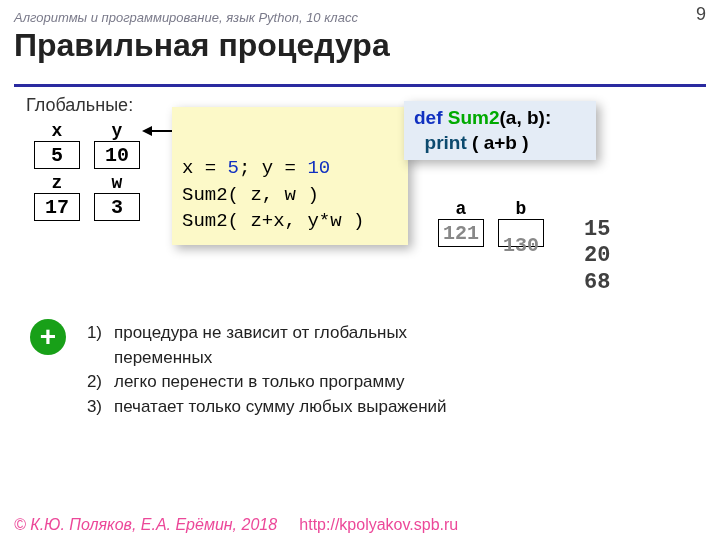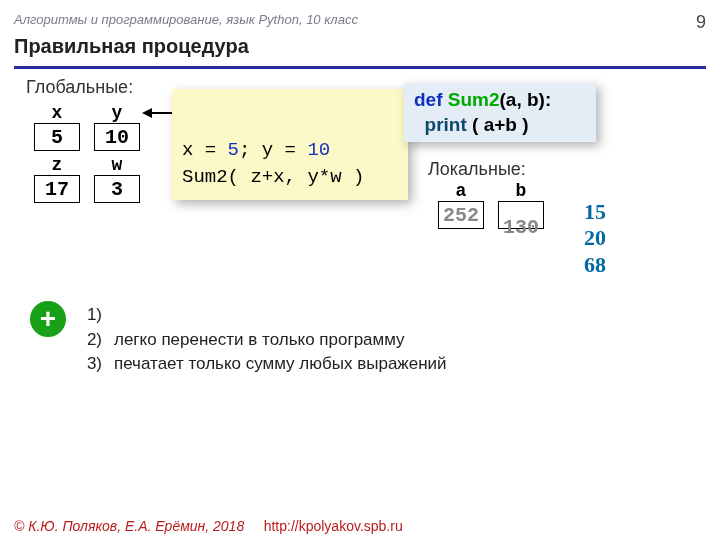--- a/index.html
+++ b/index.html
@@ -4,36 +4,36 @@
 <style>
   * { box-sizing: border-box; margin: 0; padding: 0; }
   body {
     width: 720px; height: 540px;
     font-family: Arial, sans-serif;
     background: #fff;
     position: relative;
     overflow: hidden;
   }
   .header {
-    padding: 12px 14px 0 14px;
+    padding: 4px 14px 0 14px;
     color: #7a7a8a;
     font-style: italic;
     font-size: 13px;
     display: flex;
     justify-content: space-between;
-    align-items: flex-start;
+    align-items: flex-end;
   }
   .page-num { font-style: normal; font-size: 18px; color: #444; }
   .title {
     margin: 2px 14px 0 14px;
-    font-size: 20px;
+    font-size: 32px;
     font-weight: bold;
     color: #222;
     border-bottom: 3px solid #2a2aa0;
-    padding-bottom: 8px;
+    padding-bottom: 20px;
   }
   .content { position: relative; padding: 10px 20px; }
   .globals-label { font-size: 18px; color: #333; position: absolute; left: 26px; top: 8px; }
   .var-table {
     position: absolute; left: 34px; top: 34px;
     font-family: "Courier New", monospace; font-size: 20px; font-weight: bold;
   }
   .var-row { display: flex; gap: 14px; margin-bottom: 2px; }
   .var-col { width: 46px; text-align: center; }
   .var-name { font-size: 18px; height: 20px; }
@@ -66,39 +66,39 @@
     z-index: 5;
   }
   .kw-def { color: #1030c0; font-weight: bold; }
   .fn-name { color: #0a0; font-weight: bold; }
   .kw-print { color: #0c4a6e; font-weight: bold; }
   .locals-label { position: absolute; left: 428px; top: 90px; font-size: 18px; color: #333; }
   .locals-table { position: absolute; left: 438px; top: 112px; font-family: "Courier New", monospace; font-weight: bold; }
   .locals-table .var-box { position: relative; }
   .outputs {
     position: absolute; left: 584px; top: 130px;
-    font-family: Liberation Serif, serif; font-size: 22px; font-weight: bold;
-    color: #0369a1; line-height: 1.2;
+    font-family: Liberation Mono, monospace; font-size: 22px; font-weight: bold;
+    color: #404040; line-height: 1.2;
   }
   .plus-badge {
     position: absolute; left: 30px; top: 232px;
     width: 36px; height: 36px; border-radius: 18px;
     background: #18a018; color: #fff;
     display: flex; align-items: center; justify-content: center;
     font-size: 28px; font-weight: bold;
   }
   .bullets {
     position: absolute; left: 80px; top: 234px;
     font-size: 17px; color: #222; line-height: 1.45;
   }
   .bullets .row { display: flex; gap: 12px; }
   .bullets .num { width: 22px; text-align: right; }
   .footer {
     position: absolute; bottom: 6px; left: 14px;
-    font-size: 14px; color: #b91c1c;
+    font-size: 16px; color: #ec4899;
   }
   .footer .auth { font-style: italic; }
 </style>
 </head>
 <body>
 
 <div class="header">
   <span>Алгоритмы и программирование, язык Python, 10 класс</span>
   <span class="page-num">9</span>
 </div>
@@ -133,36 +133,36 @@
   </div>
 
   <svg class="ptr" viewBox="0 0 52 20">
     <line x1="50" y1="2" x2="50" y2="18" stroke="#000" stroke-width="2"></line>
     <line x1="50" y1="10" x2="6" y2="10" stroke="#000" stroke-width="2"></line>
     <polygon points="0,10 10,5 10,15" fill="#000"></polygon>
   </svg>
 
   <div class="code-block">
     <div class="line"><span>x = </span><span class="blue">5</span><span>; y = </span><span class="blue">10</span></div>
+    <div class="line">Sum2( z, w )</div>
     <div class="line">Sum2( z+x, y*w )</div>
   </div>
 
   <div class="def-box">
     <div><span class="kw-def">def</span> <span class="fn-name">Sum2</span><span>(a, b):</span></div>
     <div>&nbsp;&nbsp;<span class="kw-print">print</span><span> ( a+b )</span></div>
   </div>
 
-  <div class="locals-label">Локальные:</div>
 
   <div class="locals-table">
     <div class="var-row">
       <div class="var-col">
         <div class="var-name">a</div>
         <div class="var-box">
-          <span style="color:#888;">252</span>
+          <span style="color:#888;">121</span>
         </div>
       </div>
       <div class="var-col">
         <div class="var-name">b</div>
         <div class="var-box">
           <span style="color:#888;margin-top:24px;">130</span>
         </div>
       </div>
     </div>
   </div>
@@ -171,21 +171,21 @@
     <div>15</div>
     <div>20</div>
     <div>68</div>
   </div>
 
   <div class="plus-badge">+</div>
 
   <div class="bullets">
     <div class="row">
         <div class="num">1)</div>
-        <div><br></div>
+        <div><span>процедура не зависит от глобальных</span><br><span>переменных</span></div>
       </div>
     <div class="row">
         <div class="num">2)</div>
         <div>легко перенести в только программу</div>
       </div>
     <div class="row">
         <div class="num">3)</div>
         <div>печатает только сумму любых выражений</div>
       </div>
   </div>

